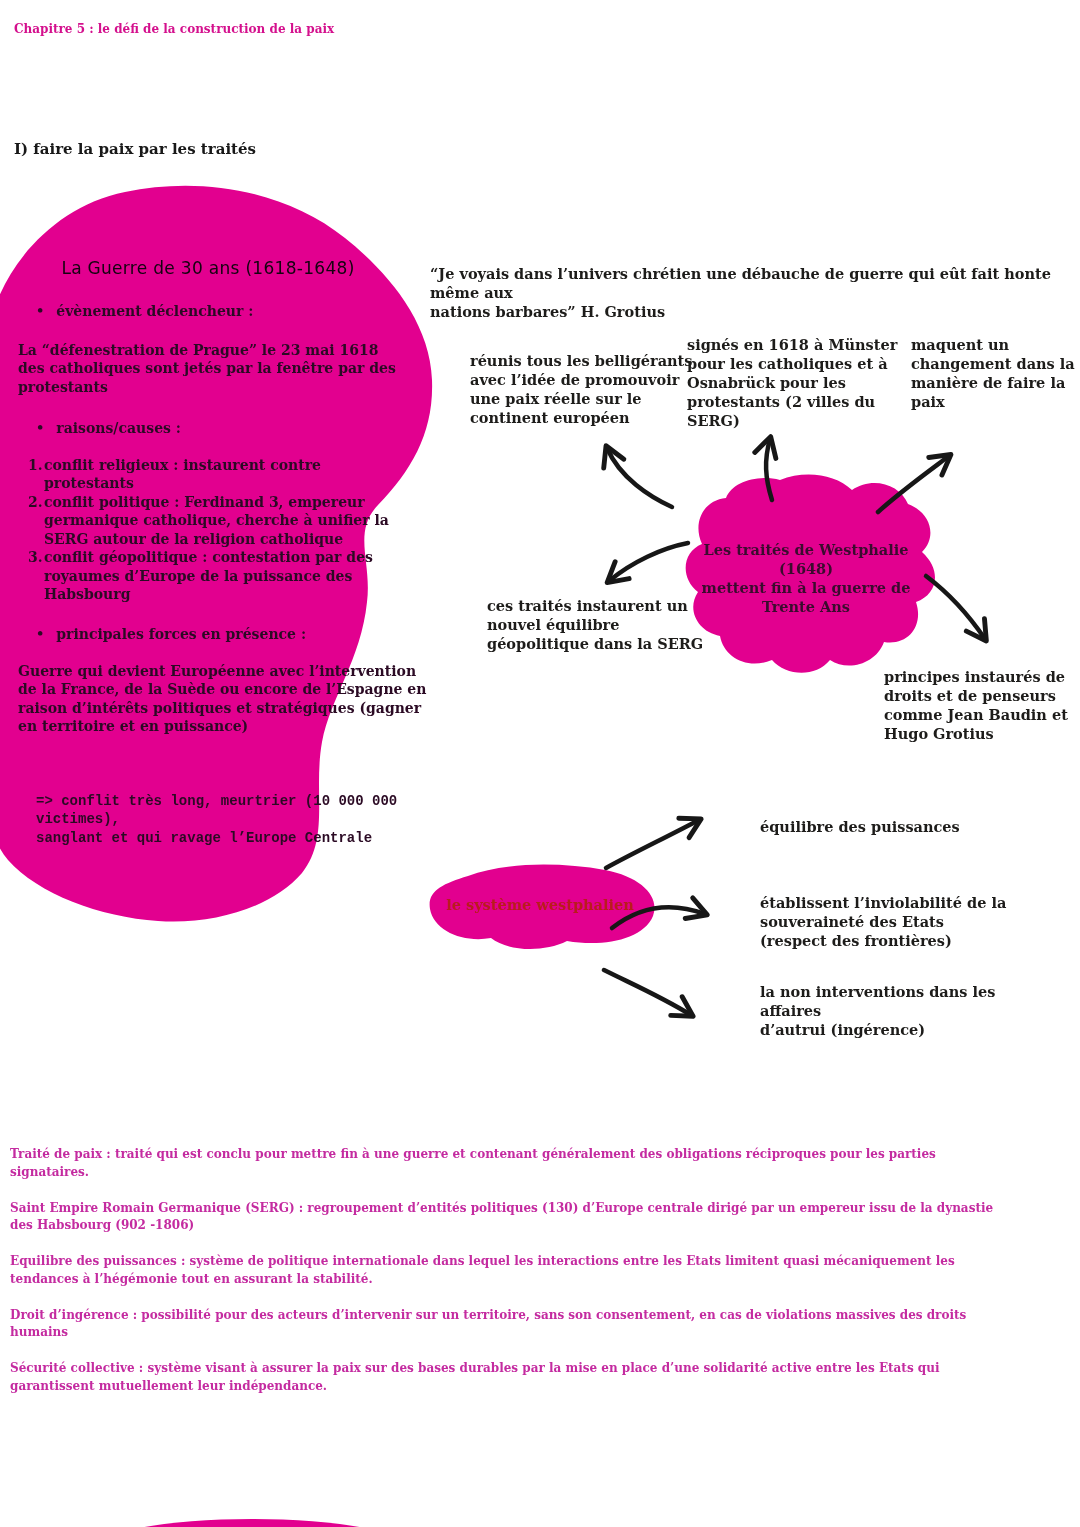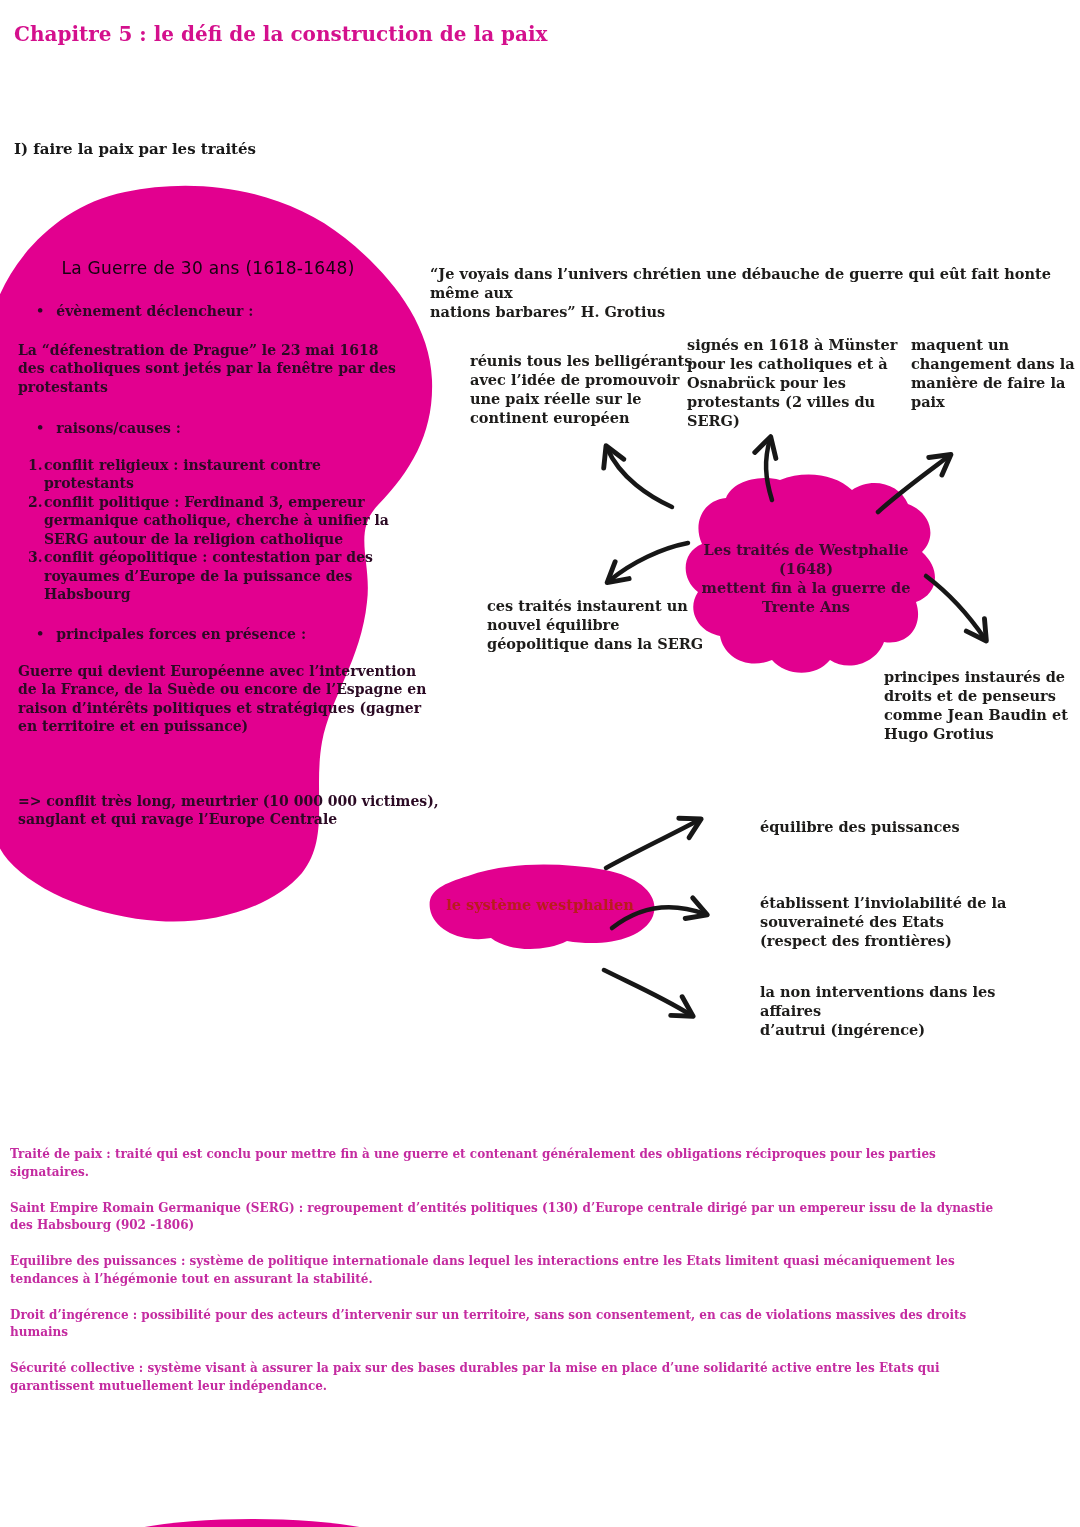--- a/index.html
+++ b/index.html
@@ -5,41 +5,41 @@
   html,body { margin:0; padding:0; background:#ffffff; }
   .canvas {
     position:relative; width:1080px; height:1527px; overflow:hidden;
     background:#ffffff;
     font-family:"DejaVu Serif", serif; font-weight:bold; color:#1d1c1a;
   }
   .art { position:absolute; left:0; top:0; width:1080px; height:1527px; }
   .abs { position:absolute; }
   .pre { white-space:pre-line; }
 
-  .page-title { left:14px; top:22px; font-size:20px; color:#d4108d; }
+  .page-title { left:14px; top:22px; font-size:12px; color:#d4108d; }
   .section-heading { left:14px; top:96px; font-size:15px; color:#181818;margin-top:44px; }
 
   
   .blobtxt { color:#2b0a24; font-size:14px; line-height:1.32; }
   .war-title {
     left:58px; top:258px; width:300px; text-align:center;
     font-family:"DejaVu Sans", sans-serif; font-weight:normal;
     font-size:17px; letter-spacing:.3px; color:#140310;
   }
   .bullet-row { display:flex; gap:12px; }
   .bullet-row .dot { font-size:13px; line-height:1.45; }
   .b1 { left:36px; top:302px; }
   .p1 { left:18px; top:341px; width:420px; }
   .b2 { left:36px; top:419px; }
   .causes { left:28px; top:456px; width:410px; margin:0; padding:0; list-style:none; counter-reset:ci; }
   .causes li { position:relative; padding-left:16px; counter-increment:ci; }
   .causes li::before { content:counter(ci) "."; position:absolute; left:0; }
   .b3 { left:36px; top:625px; }
   .p2 { left:18px; top:662px; width:430px; }
-  .p3 { left:18px; top:792px; width:440px; }
+  .p3 { left:36px; top:792px; width:440px;font-family:Liberation Mono, monospace; }
 
   
   .maptxt { font-size:14.5px; line-height:1.31; color:#1d1c1a; }
   .quote { left:430px; top:265px; width:670px; }
   .br1 { left:470px; top:352px; width:225px; }
   .br2 { left:687px; top:336px; width:215px; }
   .br3 { left:911px; top:336px; width:170px; }
   .br4 { left:487px; top:597px; width:235px; }
   .br5 { left:884px; top:668px; width:190px; }
   .node-westphalie { left:695px; top:541px; width:222px; text-align:center; color:#3a0c2e; }

